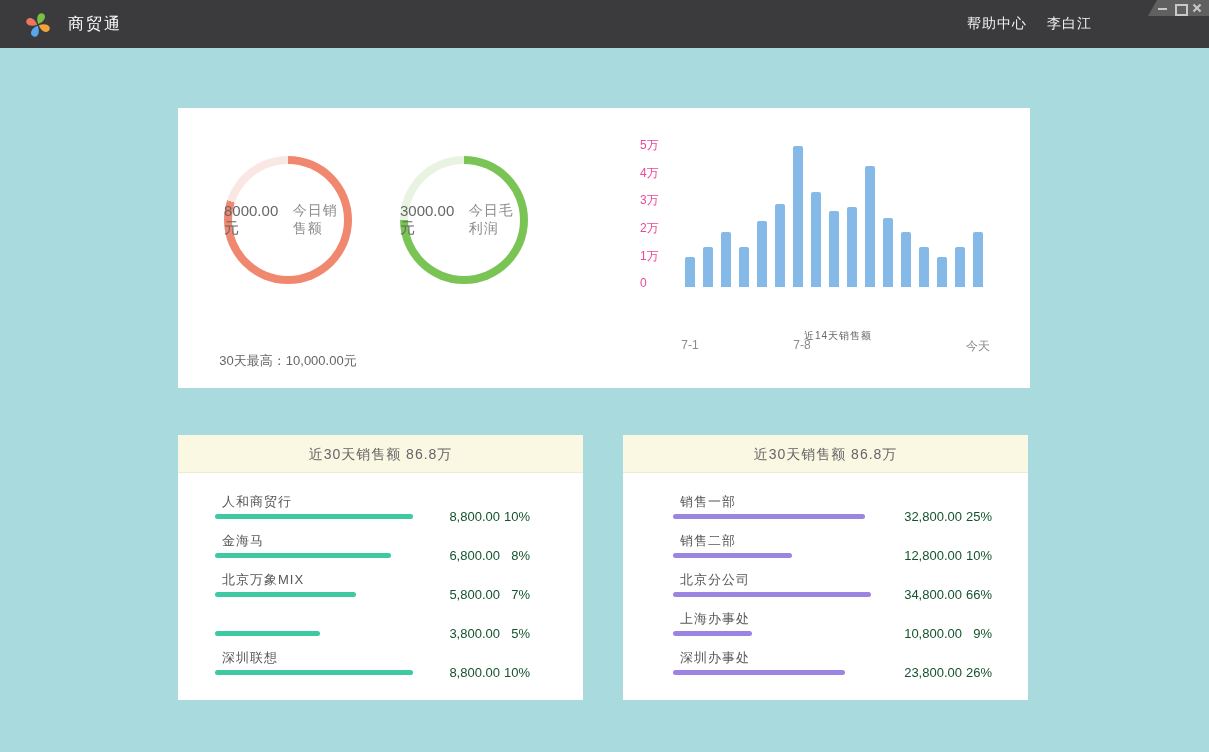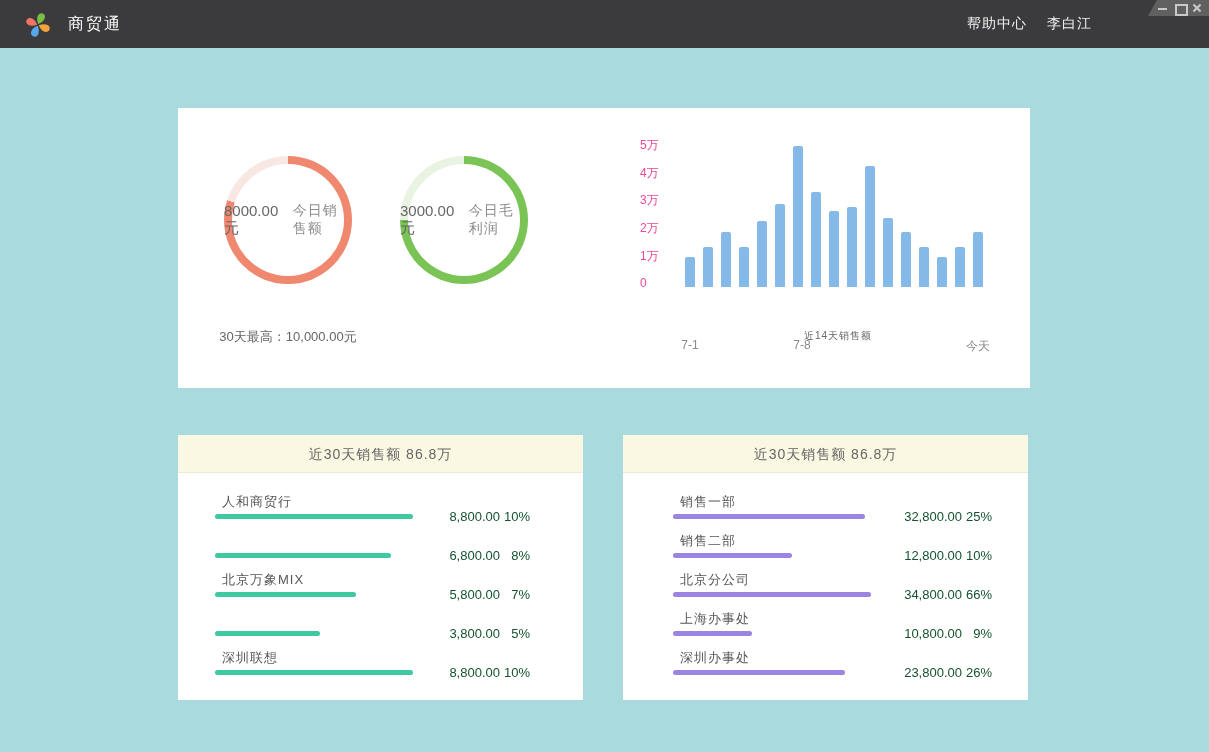--- a/index.html
+++ b/index.html
@@ -37,21 +37,21 @@
 
   
   .donut { position:absolute; width:128px; height:128px; border-radius:50%; }
   .donut::after { content:""; position:absolute; inset:8px; background:#fff; border-radius:50%; }
   .donut-center { position:absolute; inset:0; display:flex; flex-direction:row; align-items:center; justify-content:center; gap:14px; z-index:1; }
   .donut-value { font-size:15px; color:#666; }
   .donut-label { font-size:14px; color:#8c8c8c; letter-spacing:1px; }
   .donut-pos-1 { left:46px;  top:48px; }
   .donut-pos-2 { left:222px; top:48px; }
   .donut-footer { position:absolute; top:220px; width:220px; text-align:center; font-size:13px; color:#666; }
-  .footer-pos-1 { left:0; }
+  .footer-pos-1 { left:0;margin-top:24px; }
   .footer-pos-2 { left:185px; }
 
   
   .chart { position:absolute; left:462px; top:28px; width:370px; height:230px; }
   .ytick { position:absolute; left:0; width:25px; font-size:12px; color:#ec4899; line-height:14px; }
   .bars  { position:absolute; left:45px; top:0; width:306px; height:151px; display:flex; align-items:flex-end; gap:8px; }
   .vbar  { width:10px; border-radius:2px 2px 0 0; }
   .xtick { position:absolute; transform:translateX(-50%); top:162px; font-size:12px; color:#8a8a8a; white-space:nowrap;margin-top:40px; }
   .chart-caption { position:absolute; left:45px; top:193px; width:306px; text-align:center; font-size:10px; color:#666; letter-spacing:1px; }
 
@@ -152,20 +152,21 @@
   <div class="rank-list">
       <div class="rank-row">
         <div class="rank-name">人和商贸行</div>
         <div class="rank-bar" style="width: 198px; background: rgb(62, 201, 162);"></div>
         <div class="rank-val">
           <span class="rv">8,800.00</span>
           <span class="rp">10%</span>
         </div>
       </div>
       <div class="rank-row">
+        <div class="rank-name">金海马</div>
         <div class="rank-bar" style="width: 176px; background: rgb(62, 201, 162);"></div>
         <div class="rank-val">
           <span class="rv">6,800.00</span>
           <span class="rp">8%</span>
         </div>
       </div>
       <div class="rank-row">
         <div class="rank-name">北京万象MIX</div>
         <div class="rank-bar" style="width: 141px; background: rgb(62, 201, 162);"></div>
         <div class="rank-val">

